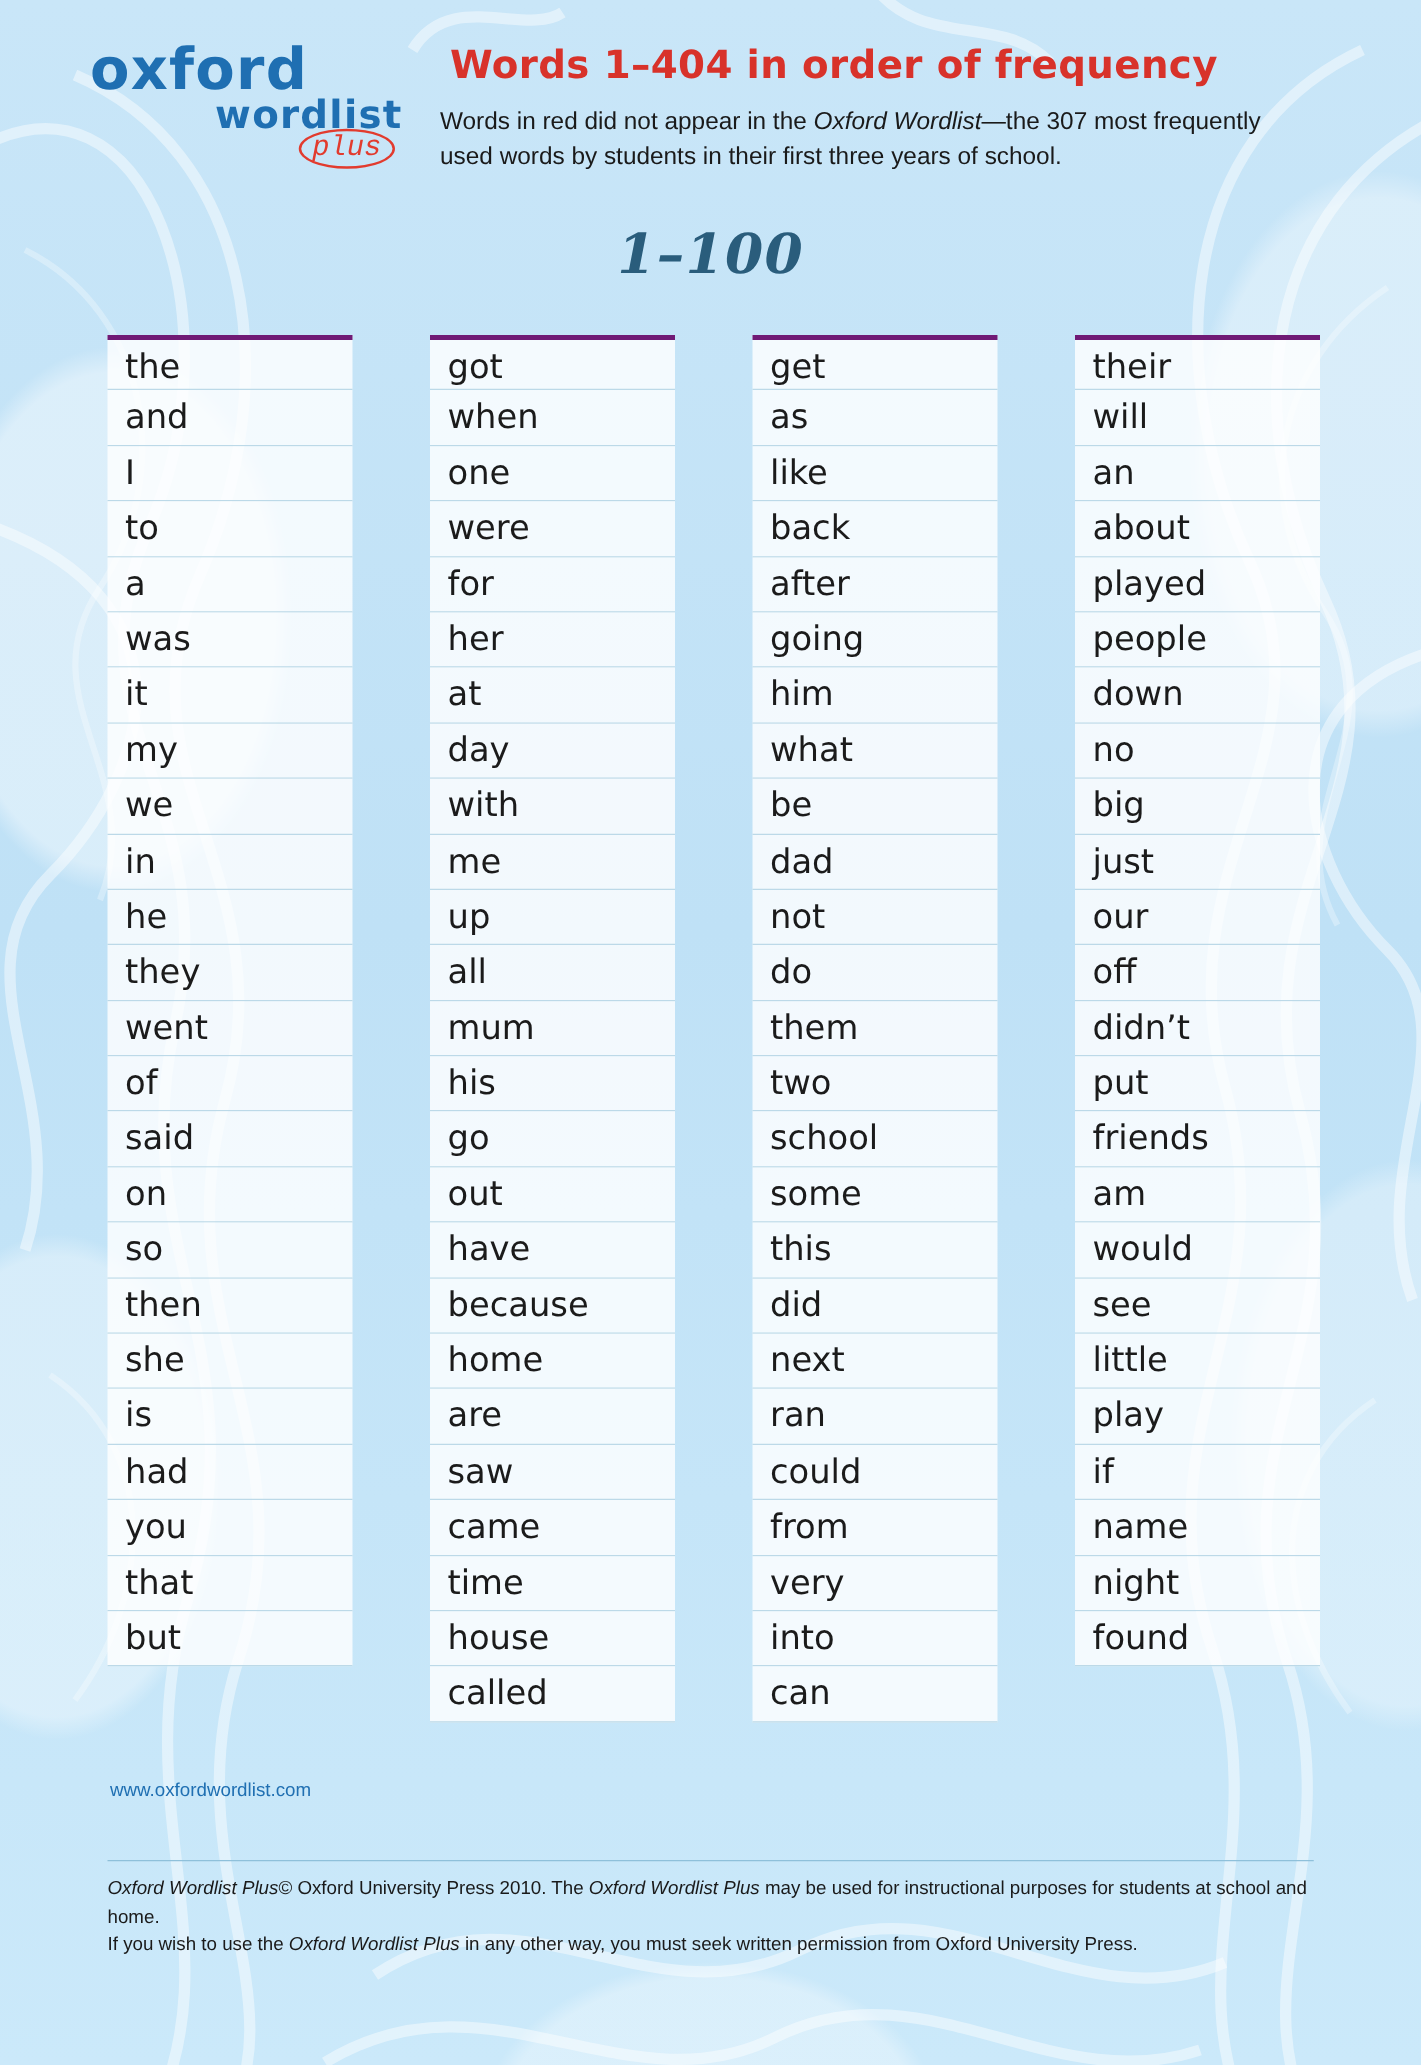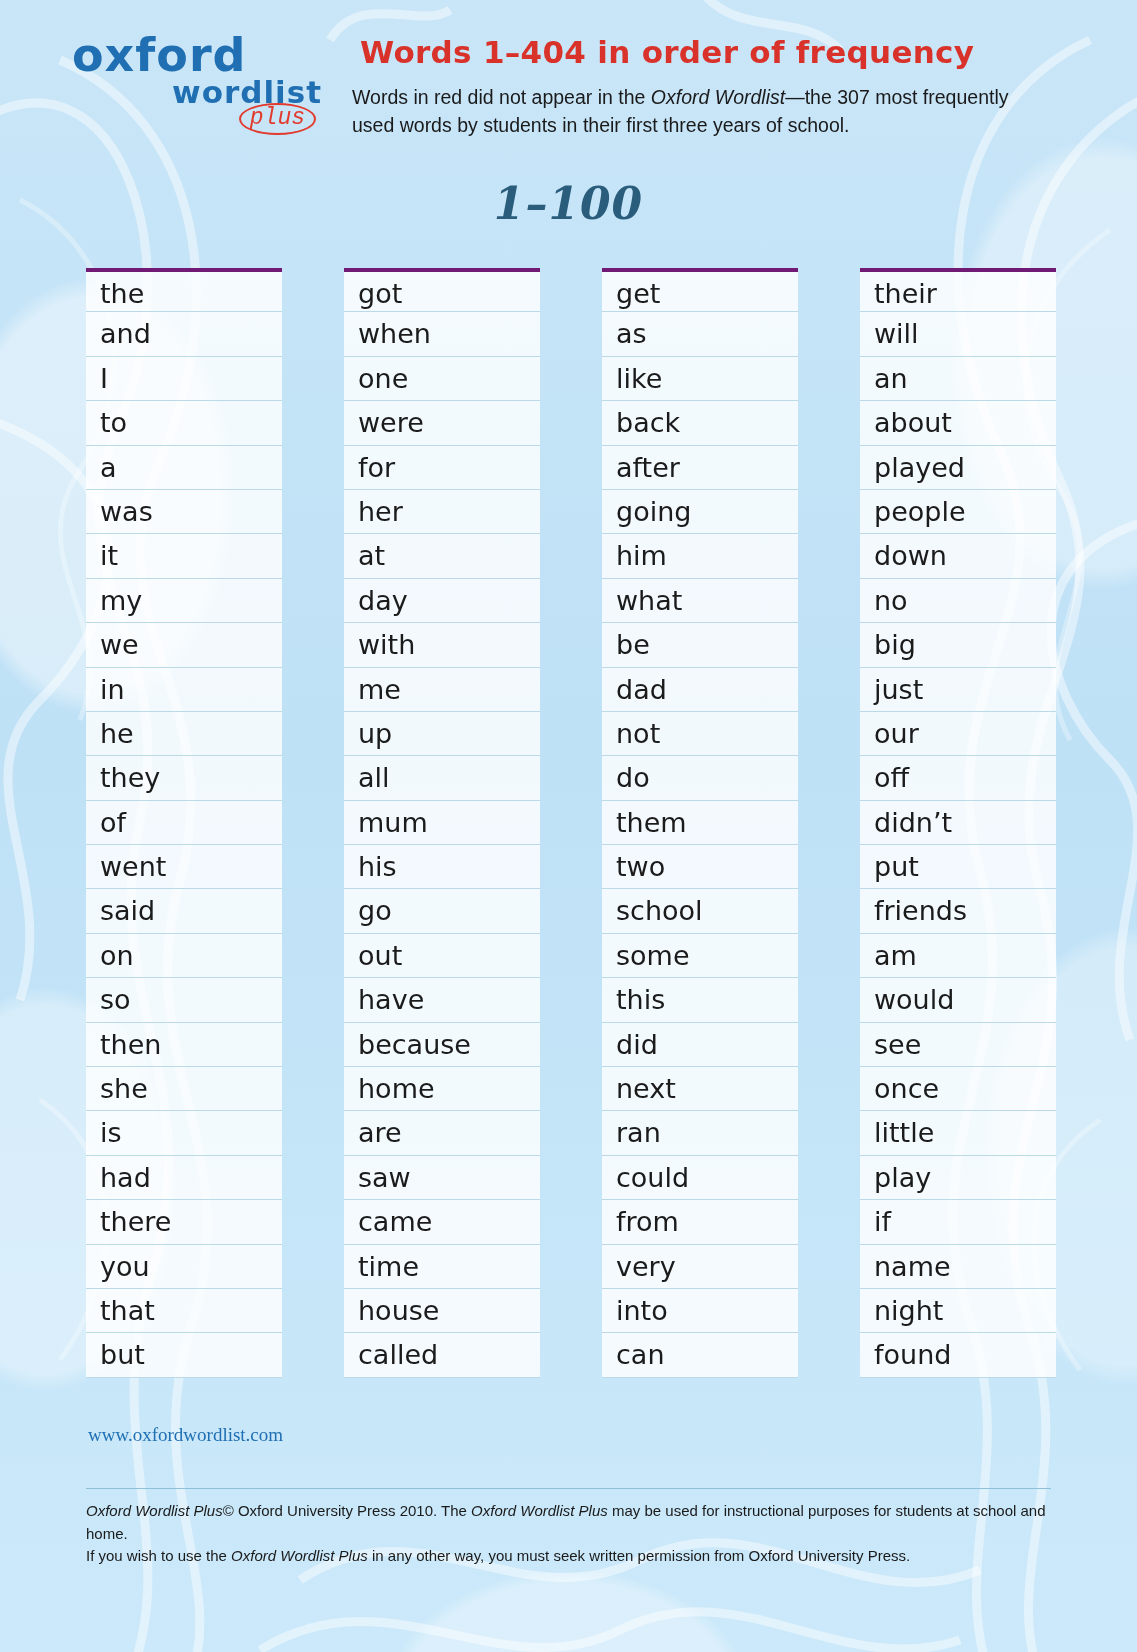--- a/index.html
+++ b/index.html
@@ -141,23 +141,22 @@
   }
   .column .word-cell:first-child {
     border-top: 4px solid #701a75;
   }
 
   
   .site-url {
     position: absolute;
     left: 88px;
     top: 1424px;
-    font-size: 19px;
+    font-size: 15px;
     color: #1f6fb2;
-    font-family: Liberation Serif, serif;
   }
   .footer-rule {
     position: absolute;
     left: 86px;
     right: 86px;
     top: 1488px;
     height: 1px;
     background: #8fc0da;
   }
   .footer-text {
@@ -222,30 +221,29 @@
       <div class="word-cell">I</div>
       <div class="word-cell">to</div>
       <div class="word-cell">a</div>
       <div class="word-cell">was</div>
       <div class="word-cell">it</div>
       <div class="word-cell">my</div>
       <div class="word-cell">we</div>
       <div class="word-cell">in</div>
       <div class="word-cell">he</div>
       <div class="word-cell">they</div>
+      <div class="word-cell">went</div>
       <div class="word-cell">of</div>
-      <div class="word-cell">went</div>
       <div class="word-cell">said</div>
       <div class="word-cell">on</div>
       <div class="word-cell">so</div>
       <div class="word-cell">then</div>
       <div class="word-cell">she</div>
       <div class="word-cell">is</div>
       <div class="word-cell">had</div>
-      <div class="word-cell">there</div>
       <div class="word-cell">you</div>
       <div class="word-cell">that</div>
       <div class="word-cell">but</div>
     </div>
 
     <div class="column">
       <div class="word-cell">got</div>
       <div class="word-cell">when</div>
       <div class="word-cell">one</div>
       <div class="word-cell">were</div>
@@ -312,21 +310,20 @@
       <div class="word-cell">big</div>
       <div class="word-cell">just</div>
       <div class="word-cell">our</div>
       <div class="word-cell">off</div>
       <div class="word-cell">didn’t</div>
       <div class="word-cell">put</div>
       <div class="word-cell">friends</div>
       <div class="word-cell">am</div>
       <div class="word-cell">would</div>
       <div class="word-cell">see</div>
-      <div class="word-cell">once</div>
       <div class="word-cell">little</div>
       <div class="word-cell">play</div>
       <div class="word-cell">if</div>
       <div class="word-cell">name</div>
       <div class="word-cell">night</div>
       <div class="word-cell">found</div>
     </div>
   </div>
 
   <div class="site-url">www.oxfordwordlist.com</div>

